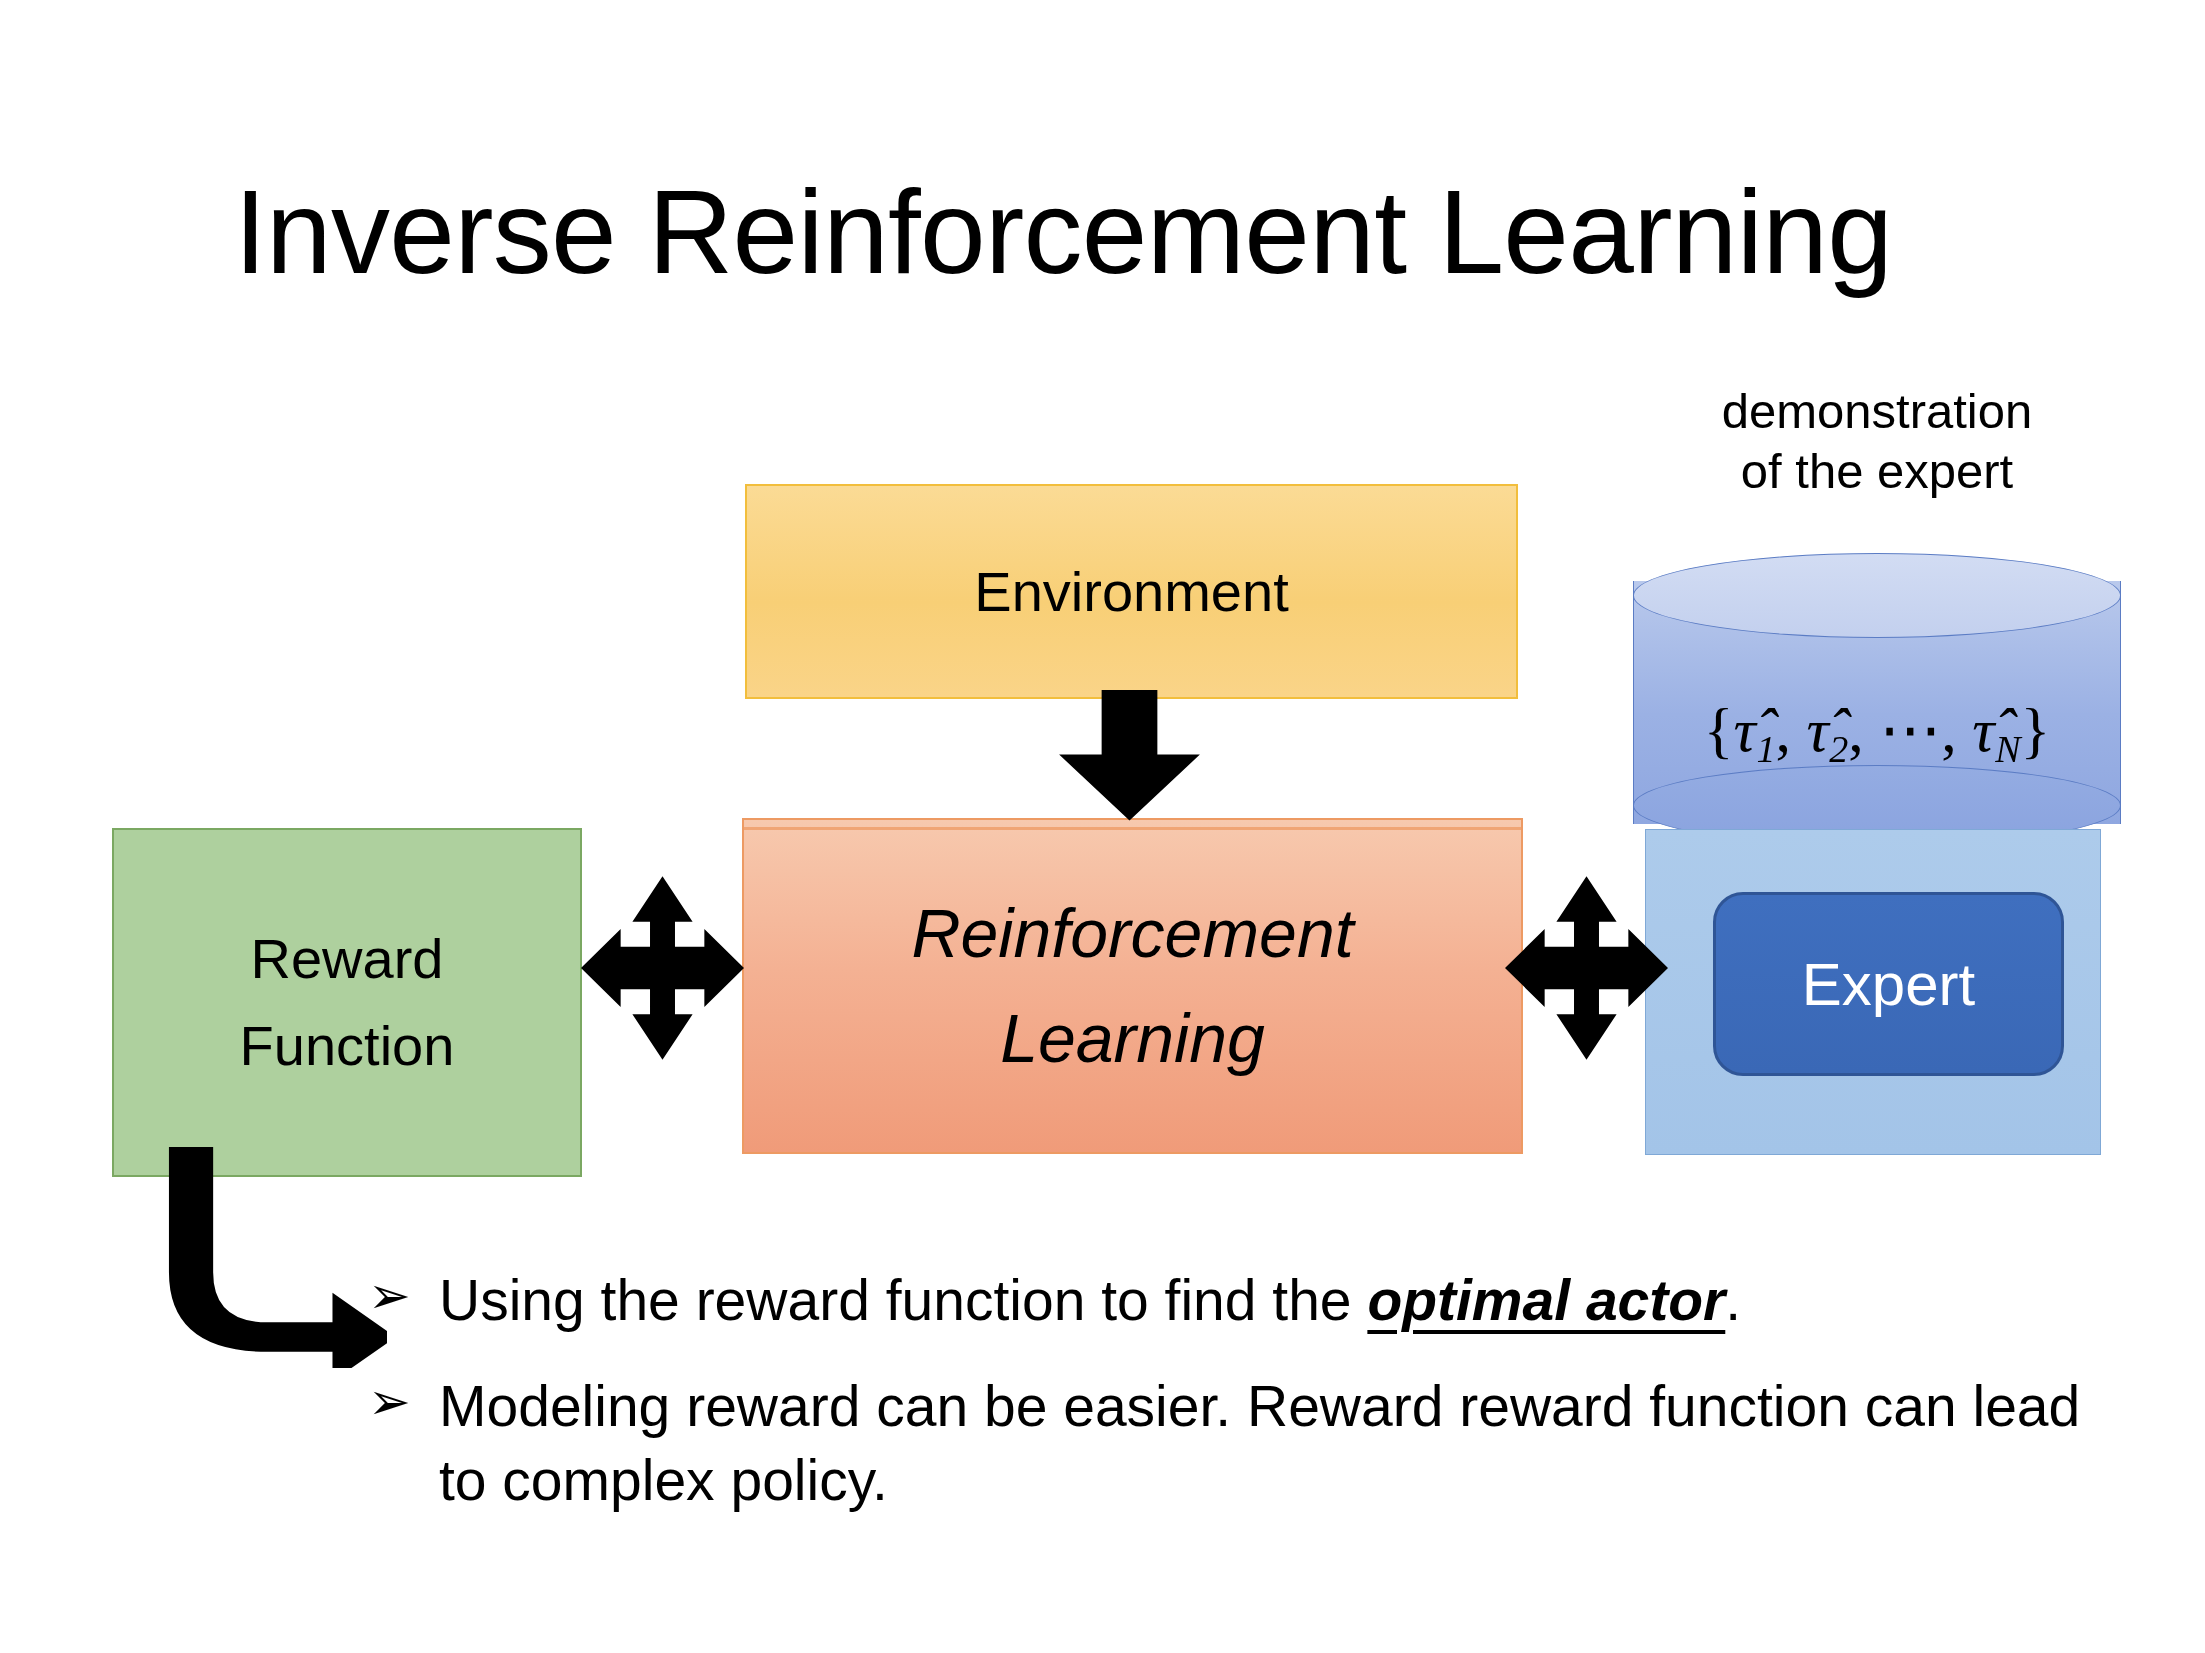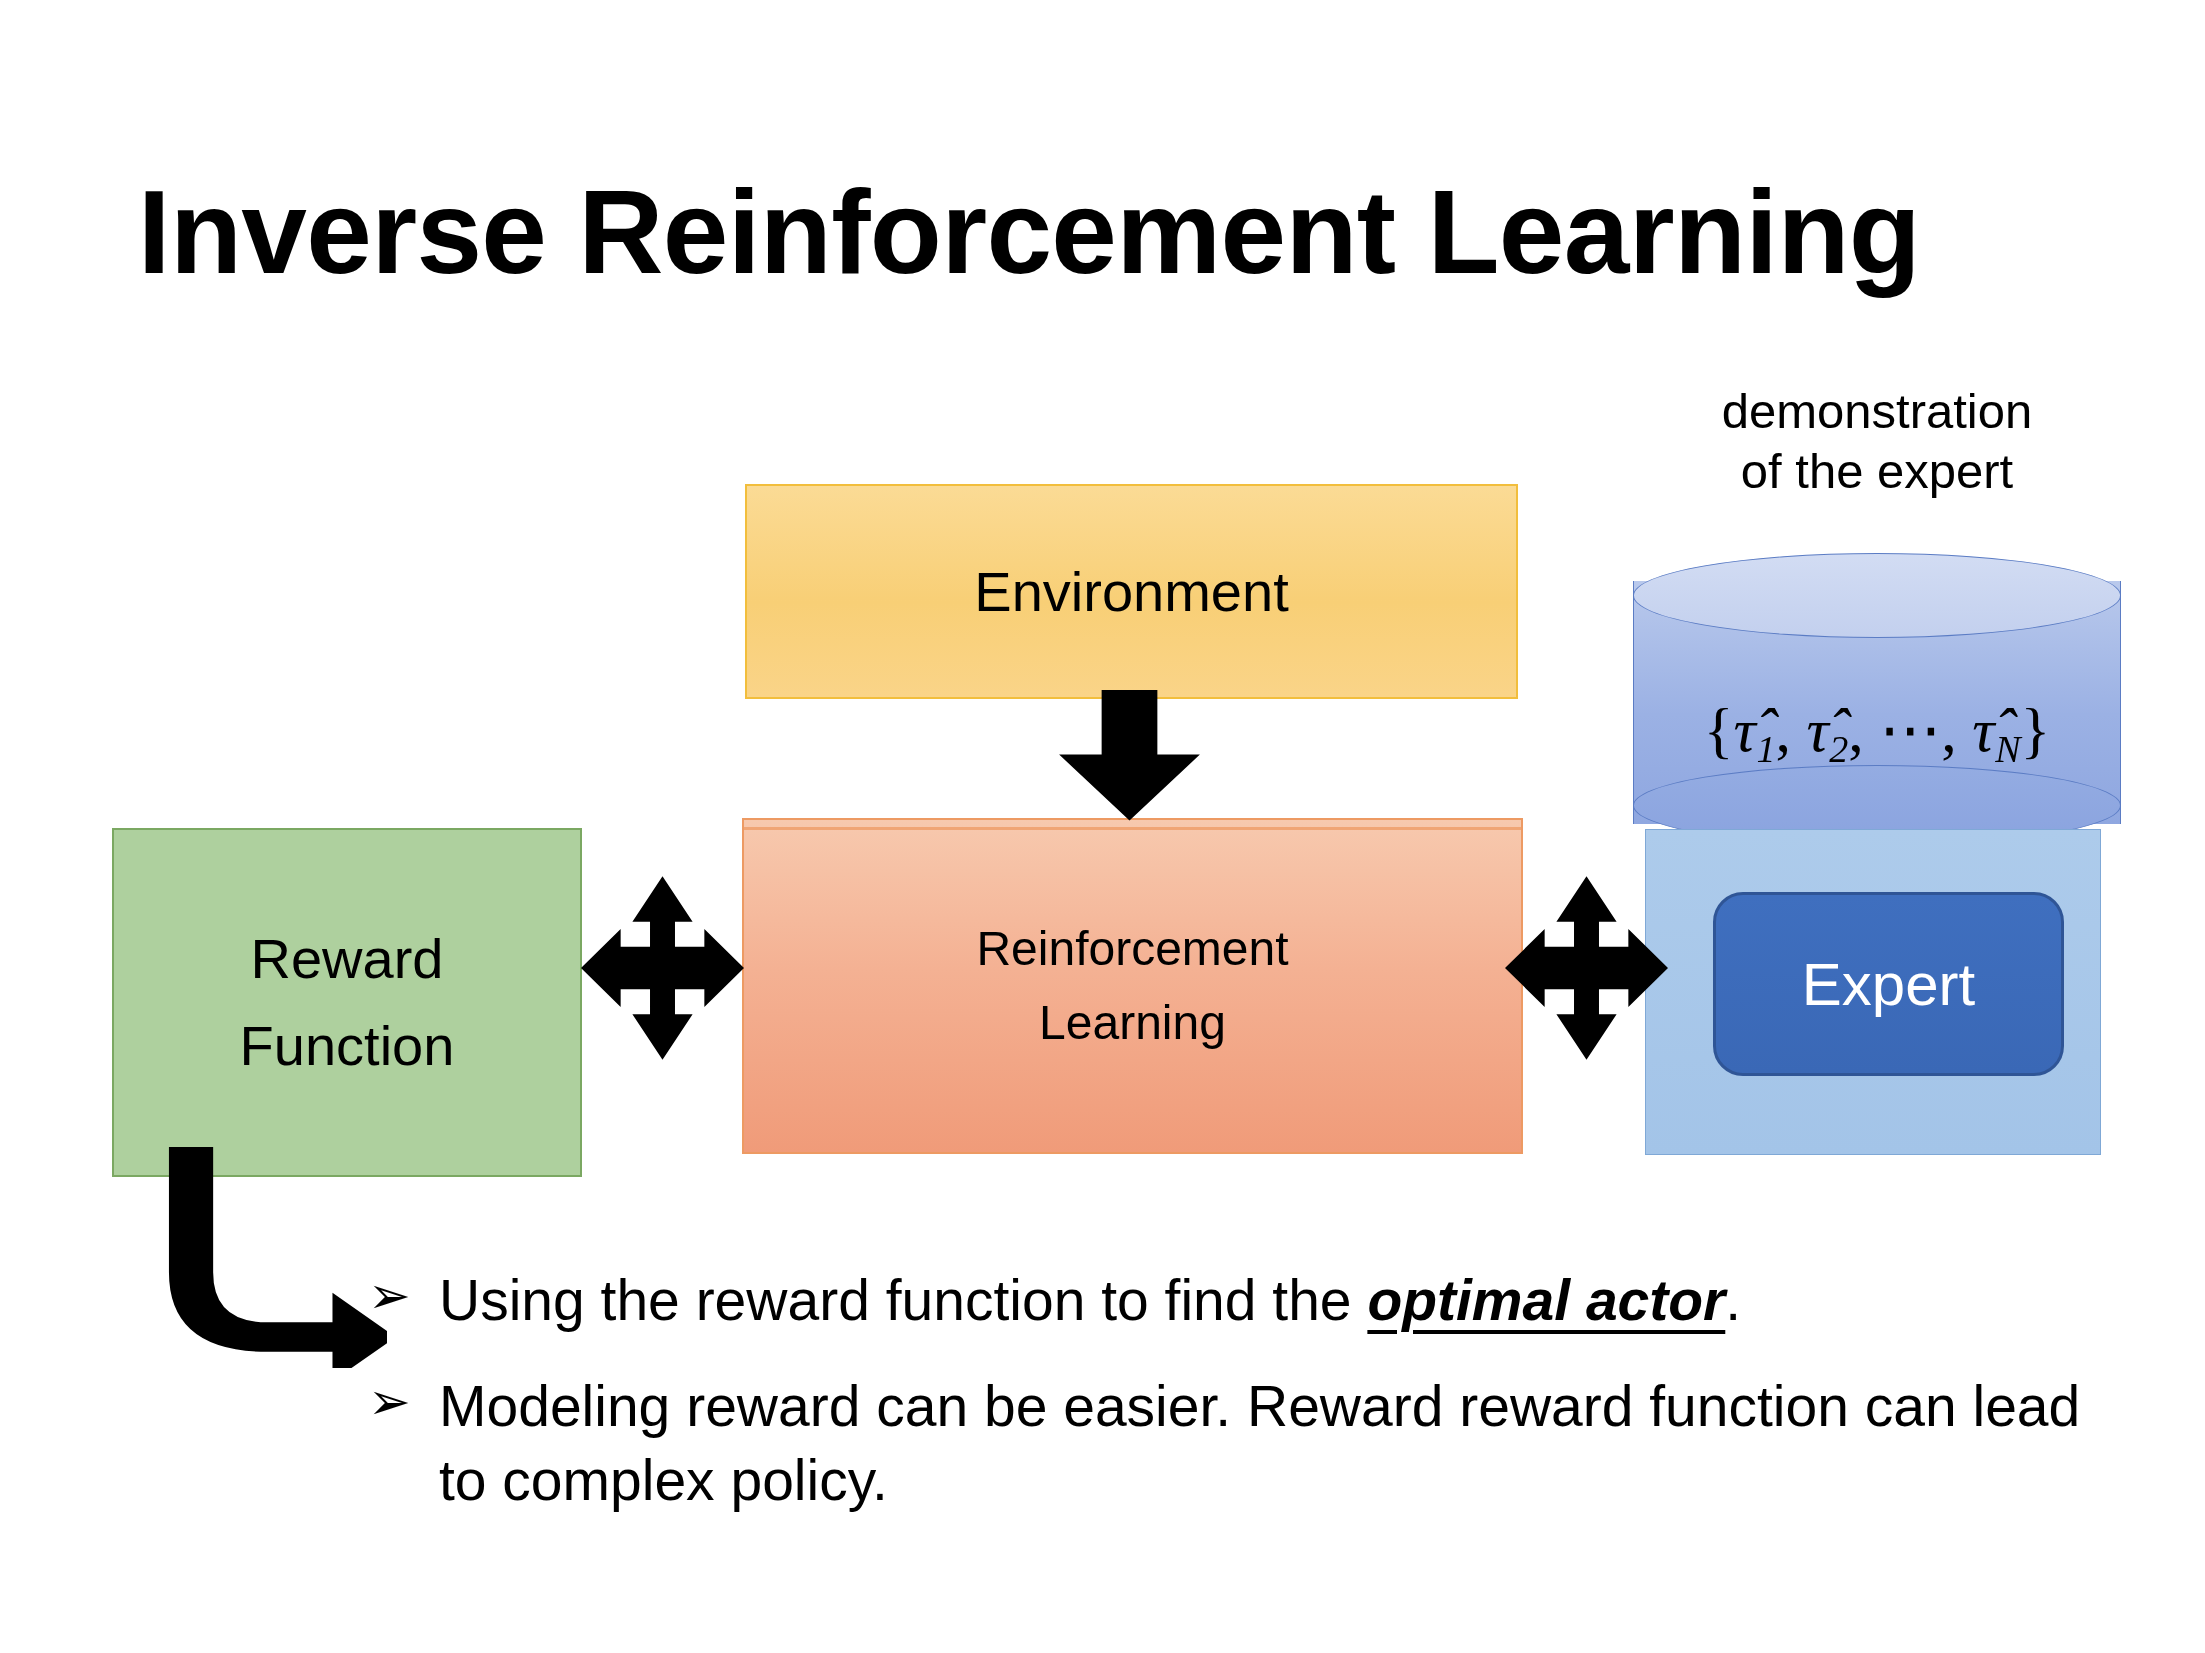--- a/index.html
+++ b/index.html
@@ -19,23 +19,24 @@
 
   
   #slide-title {
     position: absolute;
     left: 0;
     top: 171px;
     width: 2058px;
     text-align: center;
     font-size: 118px;
     line-height: 1.05;
-    font-weight: 700;
+    font-weight: 400;
     letter-spacing: -0.7px;
     white-space: nowrap;
+    padding-left: 34px;
   }
 
   
   .node {
     position: absolute;
     box-sizing: border-box;
     display: flex;
     align-items: center;
     justify-content: center;
     text-align: center;
@@ -53,23 +54,24 @@
   }
 
   
   #box-rl {
     left: 742px;
     top: 818px;
     width: 781px;
     height: 336px;
     background: linear-gradient(180deg, #F7C9AE 0%, #F4B193 45%, #F09B79 100%);
     border: 2.2px solid #ED9A63;
-    font-size: 48px;
+    font-size: 68px;
     line-height: 1.55;
     flex-direction: column;
+    font-style: italic;
   }
   #box-rl::before {
     content: "";
     position: absolute;
     left: 0;
     right: 0;
     top: 6.6px;
     height: 3.7px;
     background: #ED9A63;
     opacity: .75;

